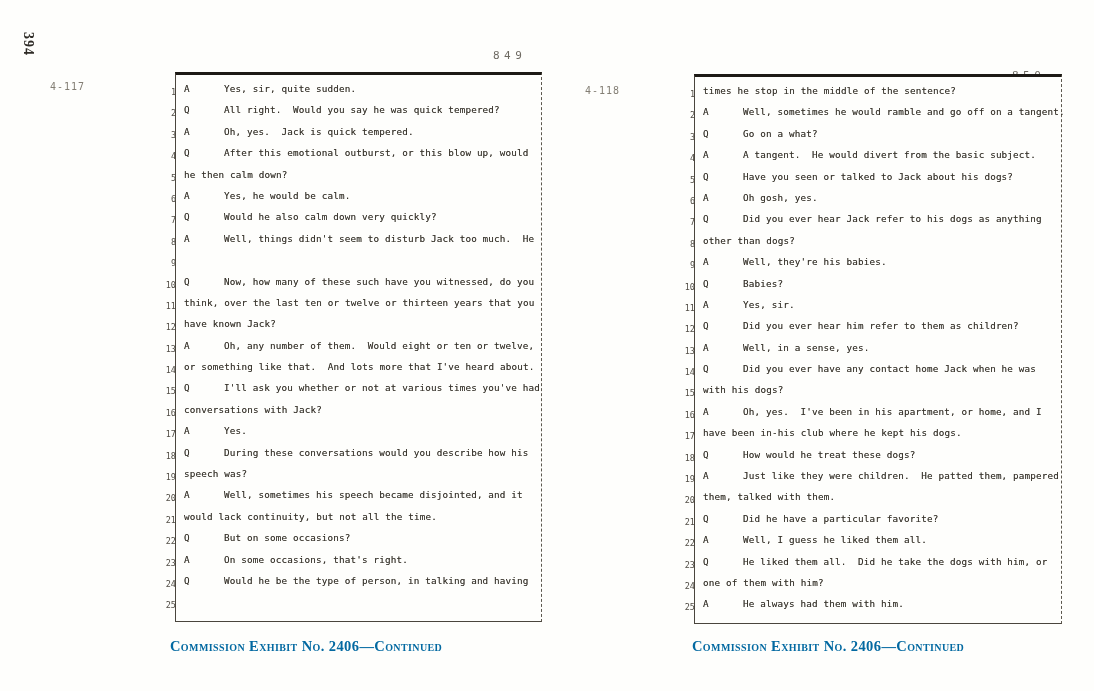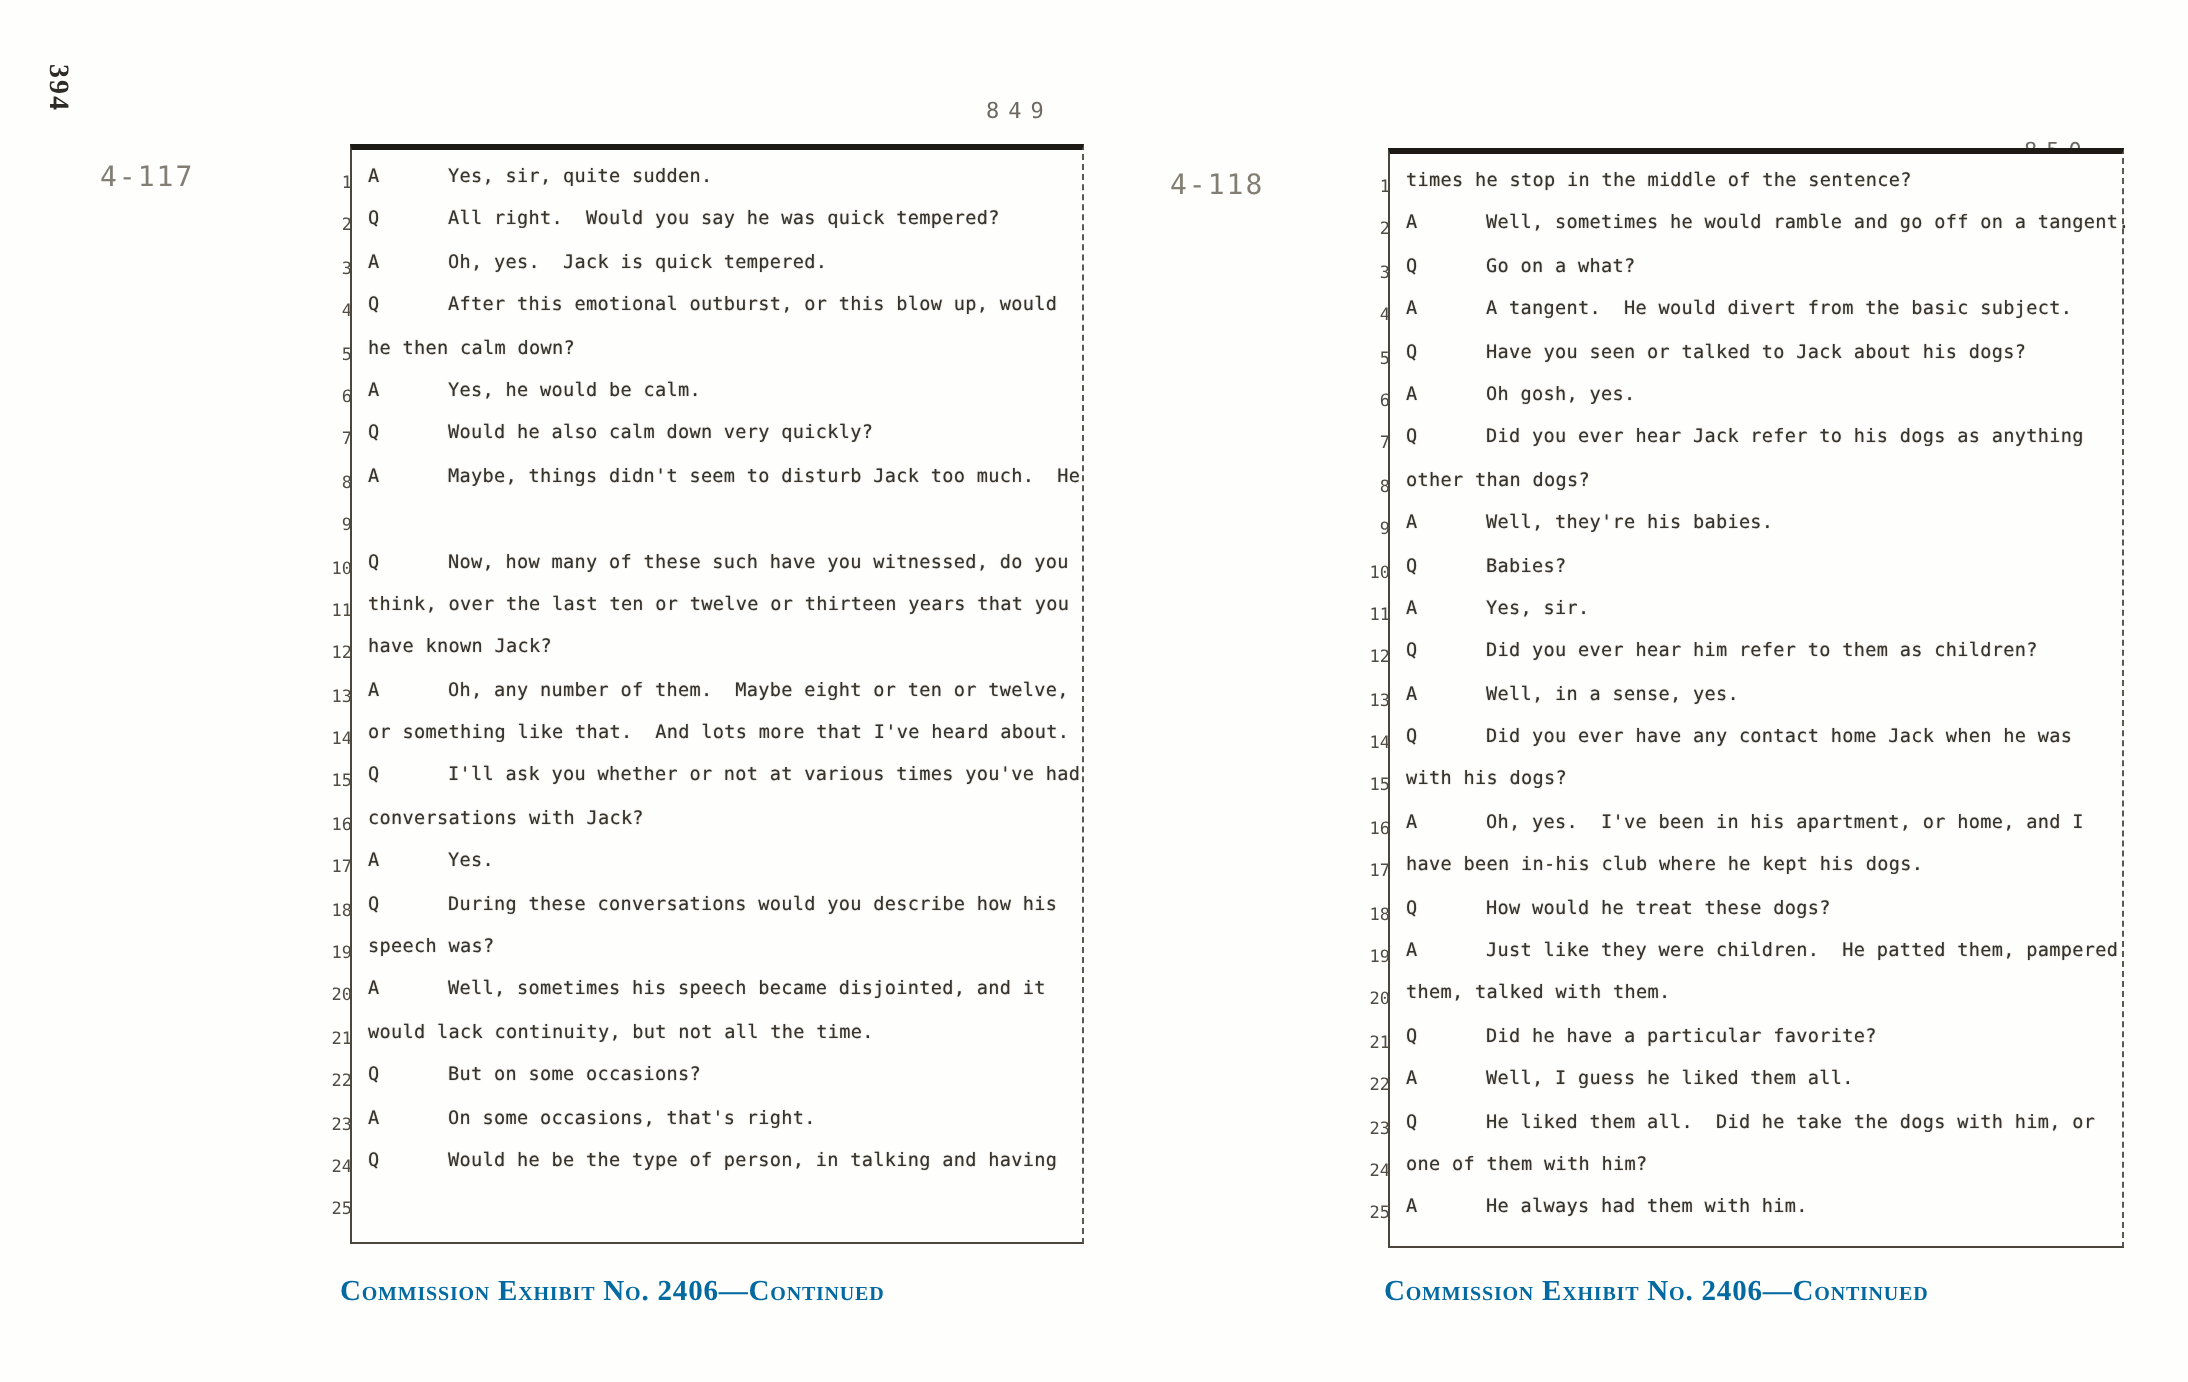--- a/index.html
+++ b/index.html
@@ -11,21 +11,21 @@
 
   
   .folio {
     position:absolute; left:16px; top:36px;
     font-family:"Liberation Serif",serif; font-weight:bold;
     font-size:14px; letter-spacing:1px; color:#2e2b26;
     transform:rotate(90deg); transform-origin:center;
   }
 
   .margin-label {
-    position:absolute; font-size:14px; letter-spacing:1px; color:#837e74;
+    position:absolute; font-size:10px; letter-spacing:1px; color:#837e74;
   }
   #mlabel-left  { left:50px;  top:81px; }
   #mlabel-right { left:585px; top:85px; }
 
   .page-num {
     position:absolute; font-size:11px; letter-spacing:4.5px; color:#6d6961;
   }
   #pagenum-left  { left:493px;  top:49px; }
   #pagenum-right { left:1012px; top:69px; }
 
@@ -78,26 +78,26 @@
 
   <div class="transcript-box" id="box-left">
     <div class="lines">
         <div class="line"><span class="line-no">1</span><span class="speaker">A</span><span class="line-text">Yes, sir, quite sudden.</span></div>
         <div class="line"><span class="line-no">2</span><span class="speaker">Q</span><span class="line-text">All right.  Would you say he was quick tempered?</span></div>
         <div class="line"><span class="line-no">3</span><span class="speaker">A</span><span class="line-text">Oh, yes.  Jack is quick tempered.</span></div>
         <div class="line"><span class="line-no">4</span><span class="speaker">Q</span><span class="line-text">After this emotional outburst, or this blow up, would</span></div>
         <div class="line"><span class="line-no">5</span><span class="line-text">he then calm down?</span></div>
         <div class="line"><span class="line-no">6</span><span class="speaker">A</span><span class="line-text">Yes, he would be calm.</span></div>
         <div class="line"><span class="line-no">7</span><span class="speaker">Q</span><span class="line-text">Would he also calm down very quickly?</span></div>
-        <div class="line"><span class="line-no">8</span><span class="speaker">A</span><span class="line-text">Maybe, things didn't seem to disturb Jack too much.  He</span></div>
+        <div class="line"><span class="line-no">8</span><span class="speaker">A</span><span class="line-text">Well, things didn't seem to disturb Jack too much.  He</span></div>
         <div class="line"><span class="line-no">9</span></div>
         <div class="line"><span class="line-no">10</span><span class="speaker">Q</span><span class="line-text">Now, how many of these such have you witnessed, do you</span></div>
         <div class="line"><span class="line-no">11</span><span class="line-text">think, over the last ten or twelve or thirteen years that you</span></div>
         <div class="line"><span class="line-no">12</span><span class="line-text">have known Jack?</span></div>
-        <div class="line"><span class="line-no">13</span><span class="speaker">A</span><span class="line-text">Oh, any number of them.  Maybe eight or ten or twelve,</span></div>
+        <div class="line"><span class="line-no">13</span><span class="speaker">A</span><span class="line-text">Oh, any number of them.  Would eight or ten or twelve,</span></div>
         <div class="line"><span class="line-no">14</span><span class="line-text">or something like that.  And lots more that I've heard about.</span></div>
         <div class="line"><span class="line-no">15</span><span class="speaker">Q</span><span class="line-text">I'll ask you whether or not at various times you've had</span></div>
         <div class="line"><span class="line-no">16</span><span class="line-text">conversations with Jack?</span></div>
         <div class="line"><span class="line-no">17</span><span class="speaker">A</span><span class="line-text">Yes.</span></div>
         <div class="line"><span class="line-no">18</span><span class="speaker">Q</span><span class="line-text">During these conversations would you describe how his</span></div>
         <div class="line"><span class="line-no">19</span><span class="line-text">speech was?</span></div>
         <div class="line"><span class="line-no">20</span><span class="speaker">A</span><span class="line-text">Well, sometimes his speech became disjointed, and it</span></div>
         <div class="line"><span class="line-no">21</span><span class="line-text">would lack continuity, but not all the time.</span></div>
         <div class="line"><span class="line-no">22</span><span class="speaker">Q</span><span class="line-text">But on some occasions?</span></div>
         <div class="line"><span class="line-no">23</span><span class="speaker">A</span><span class="line-text">On some occasions, that's right.</span></div>

